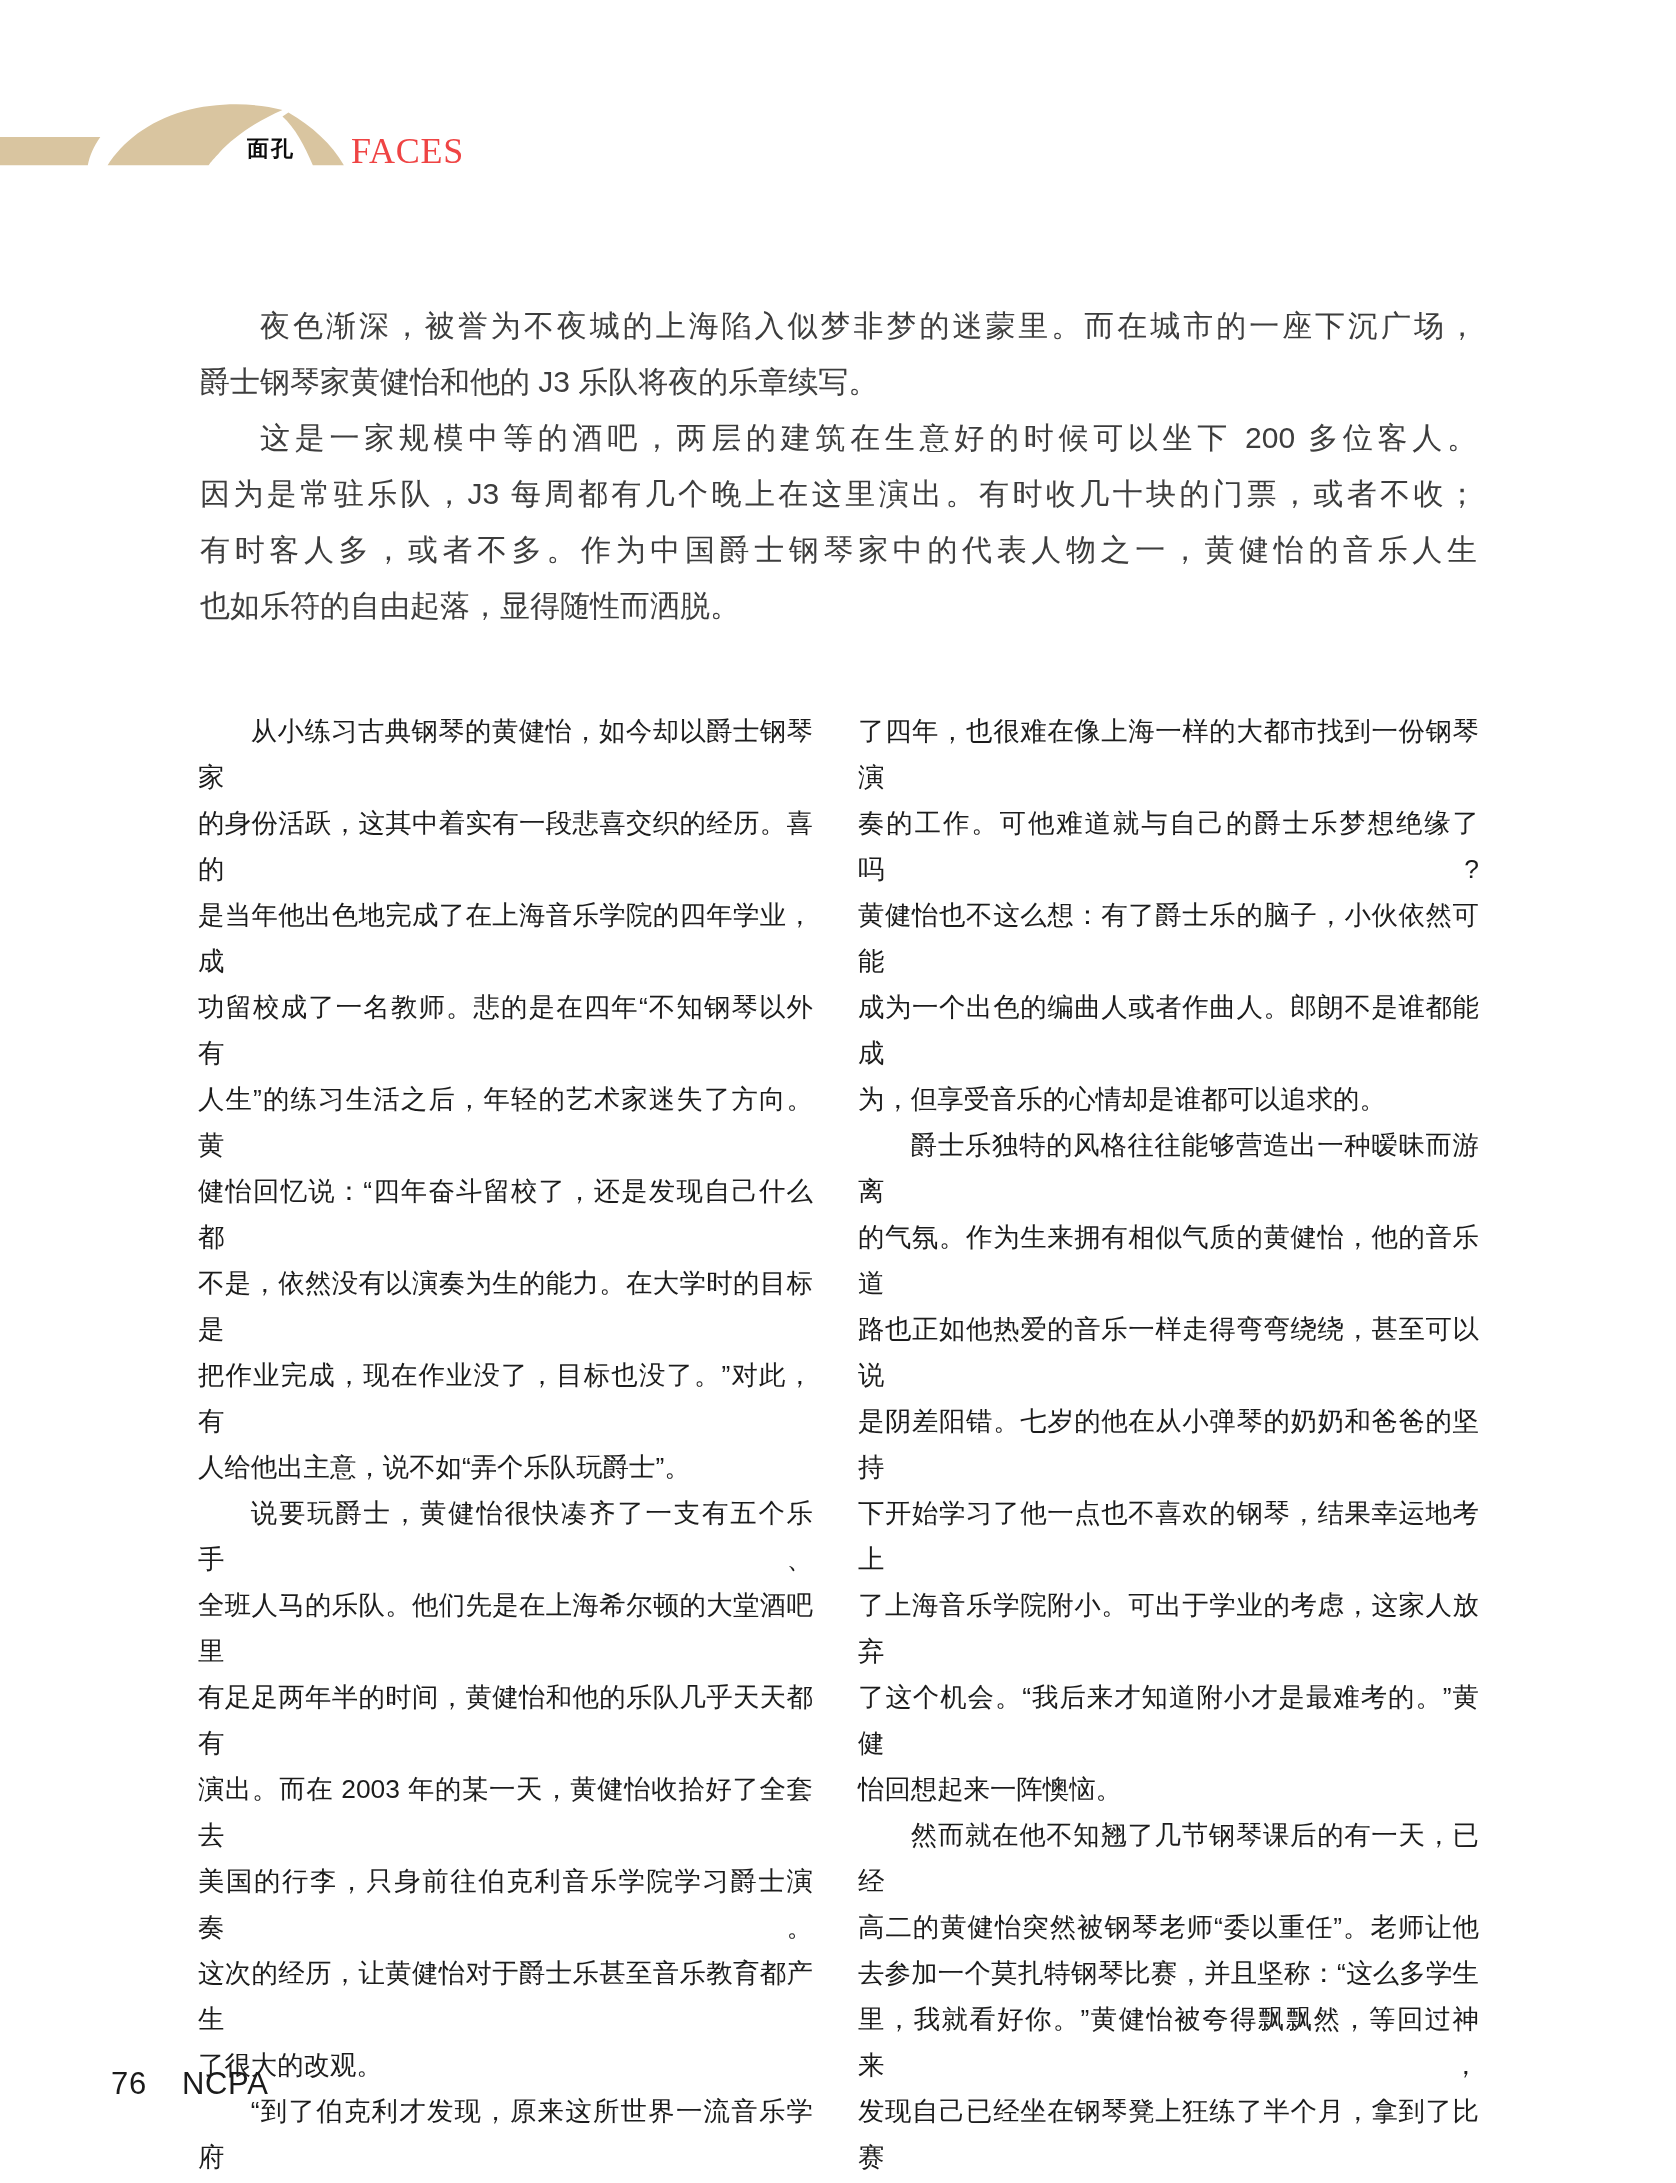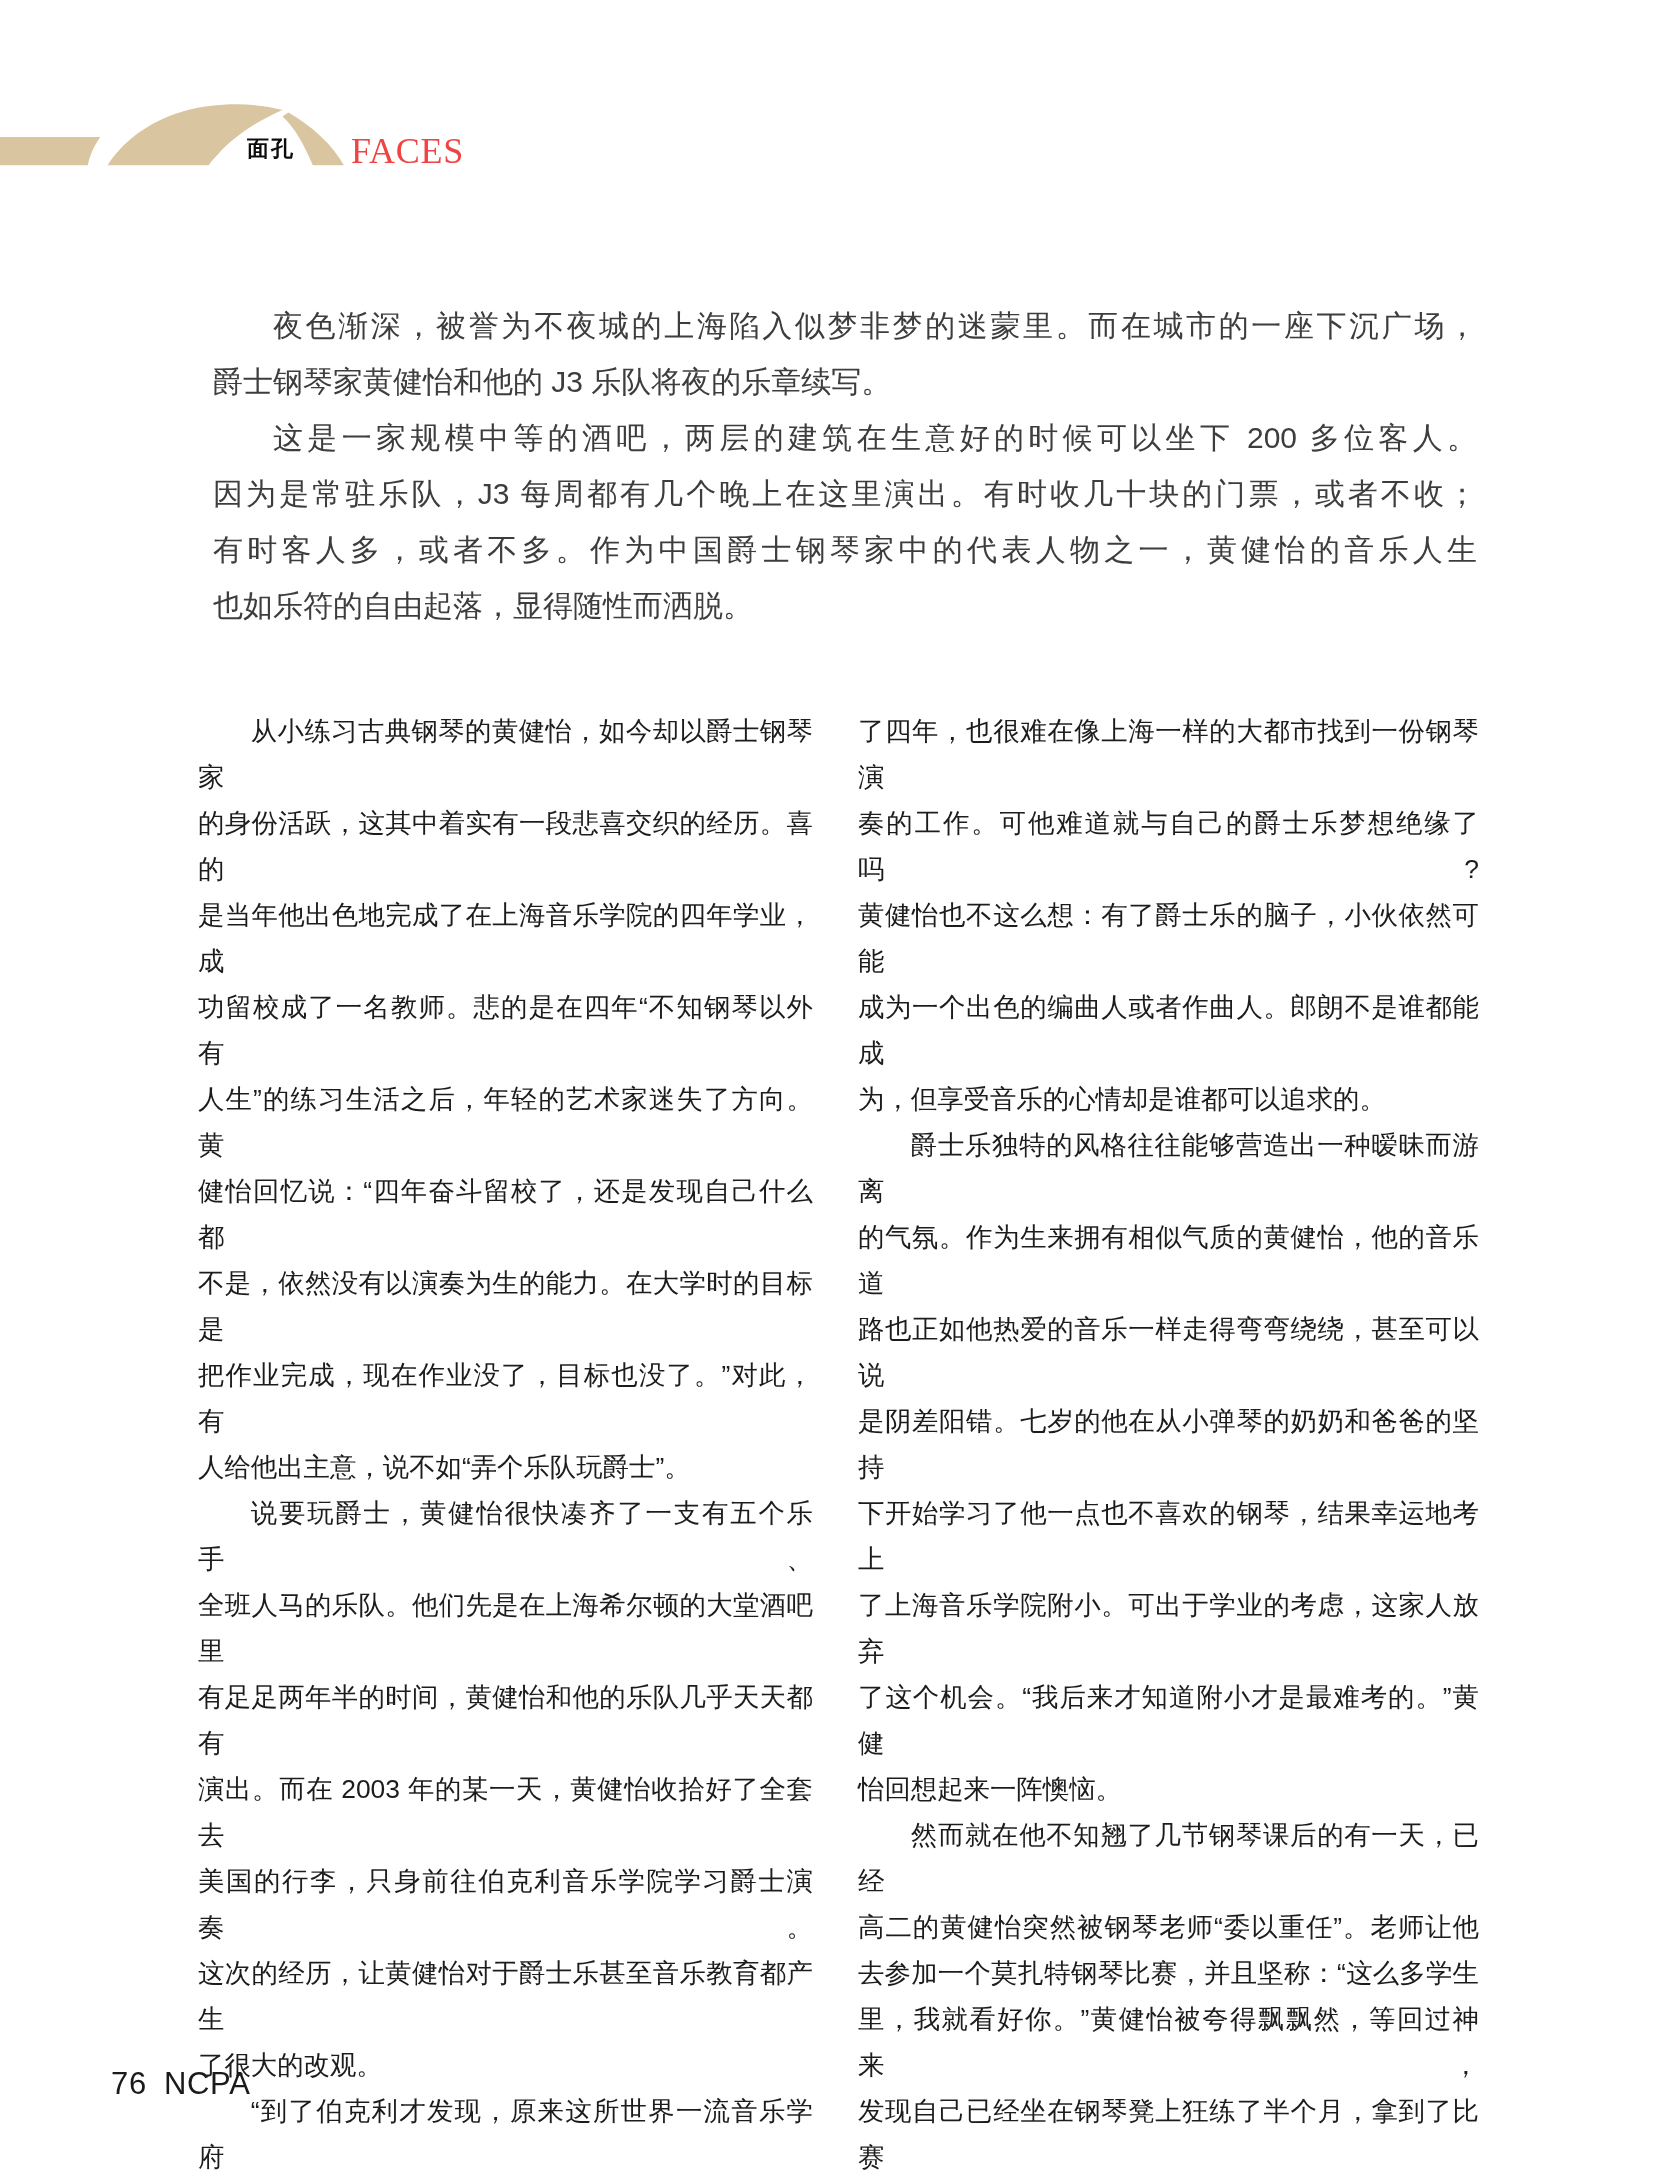--- a/index.html
+++ b/index.html
@@ -23,21 +23,21 @@
     font-family:"Liberation Serif","DejaVu Serif",serif;
     font-size:36px; color:#ef4444; line-height:34px;
     letter-spacing:0.7px; white-space:nowrap;
   }
 
   
   .intro {
     position:absolute; left:200px; top:298px; width:1277px;
     font-size:30px; color:#3d3d3d; font-weight:300;
   }
-  .intro .tline { line-height:56px;margin-left:13px; }
+  .intro .tline { line-height:56px; }
 
   
   .col {
     position:absolute; top:708px;
     font-size:26.4px; color:#1c1c1c;
   }
   .col .tline { line-height:46px; }
   .col-left  { left:198px;  width:615px; }
   .col-right { left:858px; width:621px; }
 
@@ -45,21 +45,21 @@
   .tline { text-align:justify; text-align-last:justify; white-space:nowrap0; }
   .tline.end { text-align-last:left; }
   .tline.ind { text-indent:2em; }
 
   
   .footer {
     position:absolute; left:111px; top:2066px;
     font-size:31px; color:#1a1a1a; letter-spacing:0.7px;
     display:flex; align-items:baseline;
   }
-  .footer .pgnum { margin-right:17px; }
+  .footer .pgnum { margin-right:35px; }
 </style>
 </head>
 <body>
 
 <div class="page">
 
   <svg class="emblem" viewBox="0 0 700 112" xmlns="http://www.w3.org/2000/svg" aria-hidden="true">
     <path d="M0 62 L152 62 C142 76 136 90 133 105 L0 105 Z" fill="#d9c5a0"></path>
     <path d="M163 105 C185 70 225 38 278 23 C330 9 385 10 428 21 C390 37 352 64 333 85 C325 94 319 100 316 105 Z" fill="#d9c5a0"></path>
     <path d="M437 25 C472 45 504 74 521 105 L474 105 C462 76 447 48 428 31 Z" fill="#d9c5a0"></path>

